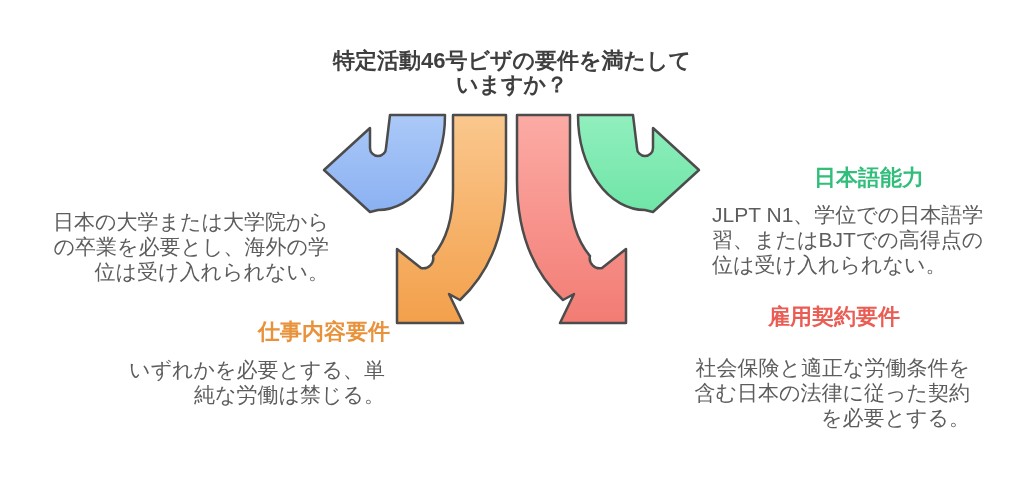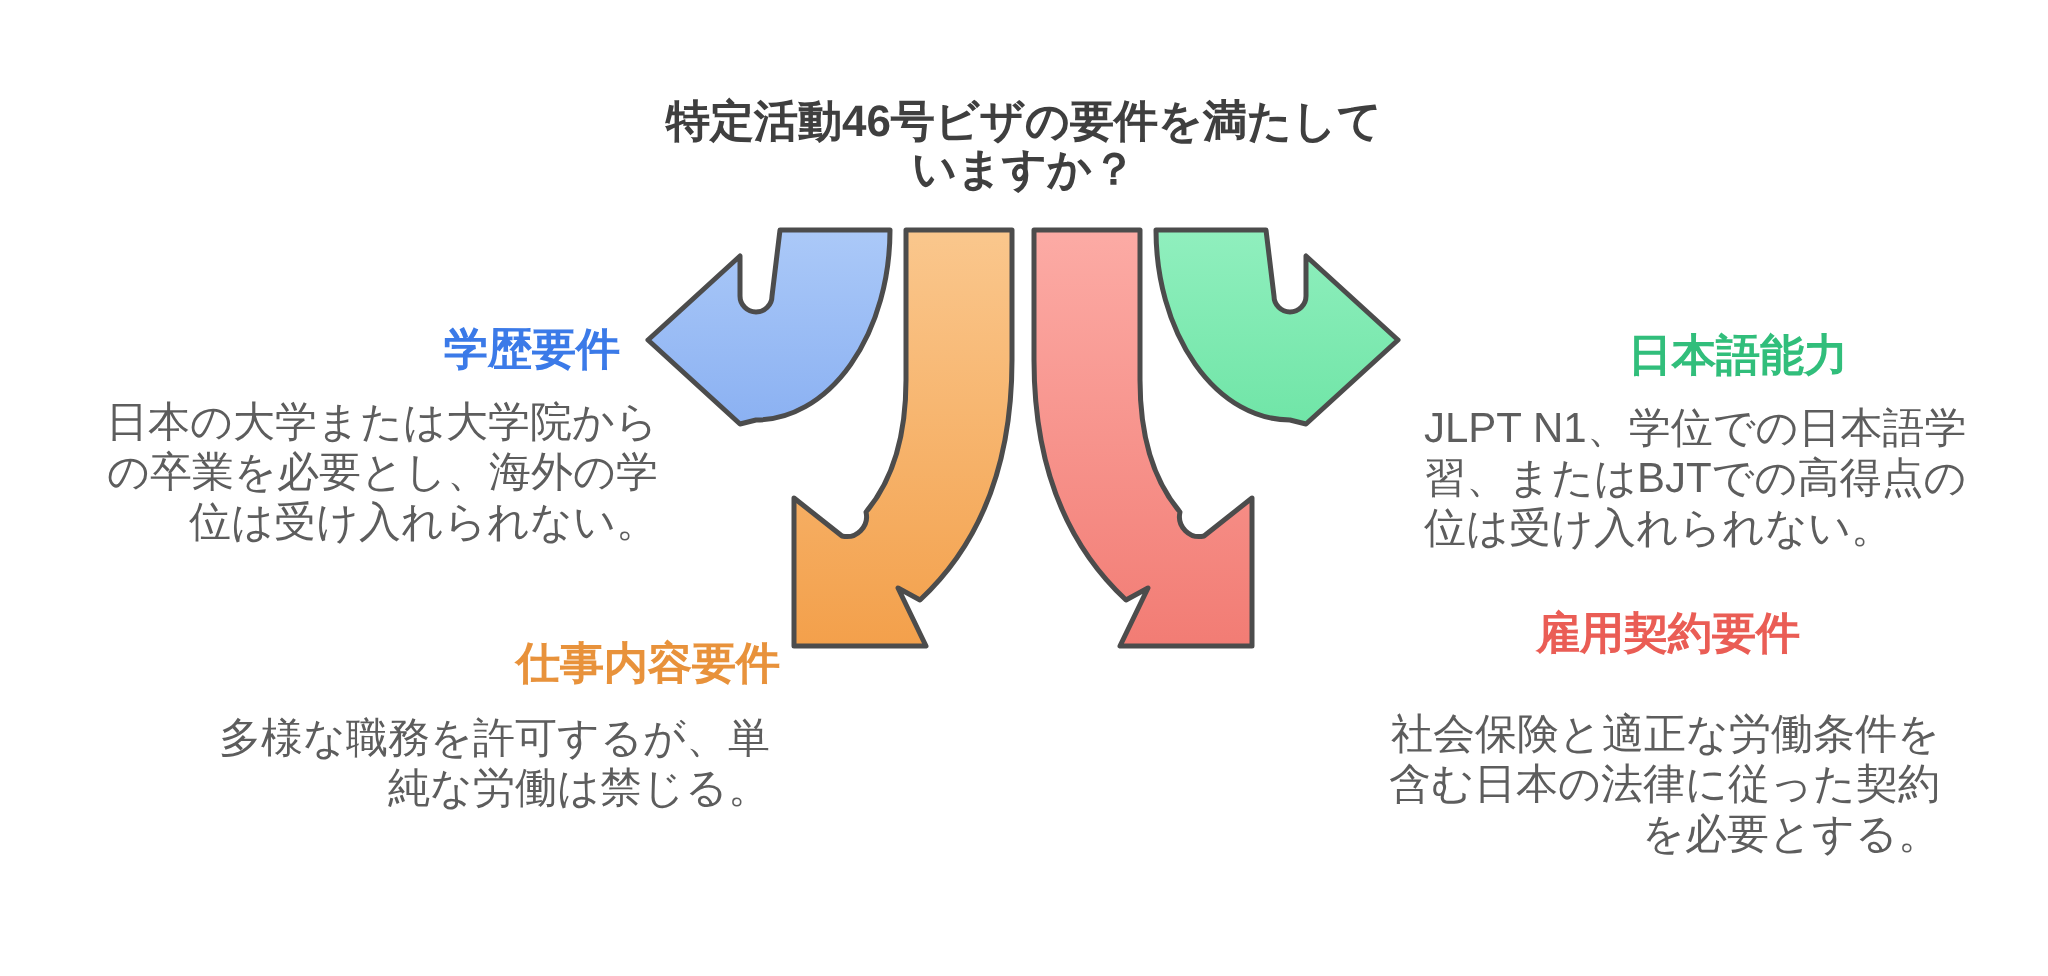--- a/index.html
+++ b/index.html
@@ -33,21 +33,21 @@
   }
   .sec-text {
     position: absolute;
     font-size: 21px;
     line-height: 25px;
     color: #5d5d5d;
     white-space: pre-line;
   }
   
   .label-education { left: 0; top: 162px; width: 310px; text-align: right; }
-  .text-education  { left: 2px; top: 199px; width: 327px; text-align: right; }
+  .text-education  { left: 2px; top: 209px; width: 327px; text-align: right; }
   
   .label-japanese  { left: 714px; top: 165px; width: 310px; text-align: left; }
   .text-japanese   { left: 712px; top: 202px; width: 312px; text-align: left; }
   
   .label-job       { left: 0; top: 319px; width: 390px; text-align: right; }
   .text-job        { left: 60px; top: 357px; width: 325px; text-align: right; }
   
   .label-contract  { left: 640px; top: 304px; width: 340px; text-align: center; margin-left: 24px; }
   .text-contract   { left: 640px; top: 355px; width: 330px; text-align: right; }
 </style>
@@ -81,32 +81,31 @@
 
     <path d="M 390 115 L 445 115 A 67 95 0 0 1 378 210 L 370 212 L 324 170 L 370 128 L 370 148 A 8 8 0 0 0 386 148 L 390 115 Z" fill="url(#gradBlue)" stroke="#4c4c4c" stroke-width="2.5" stroke-linejoin="round"></path>
 
     <path d="M 453 115 L 506 115 L 506 180 C 506 232 490 272 460 300 L 449 294 L 463 323 L 397 323 L 397 249 L 421 268 A 10 10 0 0 0 433 256 C 444 243 453 222 453 190 L 453 115 Z" fill="url(#gradOrange)" stroke="#4c4c4c" stroke-width="2.5" stroke-linejoin="round"></path>
 
     <path d="M 570 115 L 517 115 L 517 180 C 517 232 533 272 563 300 L 574 294 L 560 323 L 626 323 L 626 249 L 602 268 A 10 10 0 0 1 590 256 C 579 243 570 222 570 190 L 570 115 Z" fill="url(#gradRed)" stroke="#4c4c4c" stroke-width="2.5" stroke-linejoin="round"></path>
 
     <path d="M 633 115 L 578 115 A 67 95 0 0 0 645 210 L 653 212 L 699 170 L 653 128 L 653 148 A 8 8 0 0 1 637 148 L 633 115 Z" fill="url(#gradGreen)" stroke="#4c4c4c" stroke-width="2.5" stroke-linejoin="round"></path>
   </svg>
 
-  <div class="sec-label label-education" style="color: rgb(59, 122, 232);">学歴要件</div>
   <div class="sec-text text-education">日本の大学または大学院から
 の卒業を必要とし、海外の学
 位は受け入れられない。</div>
 
   <div class="sec-label label-japanese" style="color: rgb(49, 190, 123); text-align: center;">日本語能力</div>
   <div class="sec-text text-japanese">JLPT N1、学位での日本語学
 習、またはBJTでの高得点の
 位は受け入れられない。</div>
 
   <div class="sec-label label-job" style="color: rgb(232, 146, 59);">仕事内容要件</div>
-  <div class="sec-text text-job">多様な職務を許可するが、単
+  <div class="sec-text text-job">いずれかを必要とする、単
 純な労働は禁じる。</div>
 
   <div class="sec-label label-contract" style="color: rgb(234, 93, 85);">雇用契約要件</div>
   <div class="sec-text text-contract">社会保険と適正な労働条件を
 含む日本の法律に従った契約
 を必要とする。</div>
 
 </div>
 
 </body></html>

